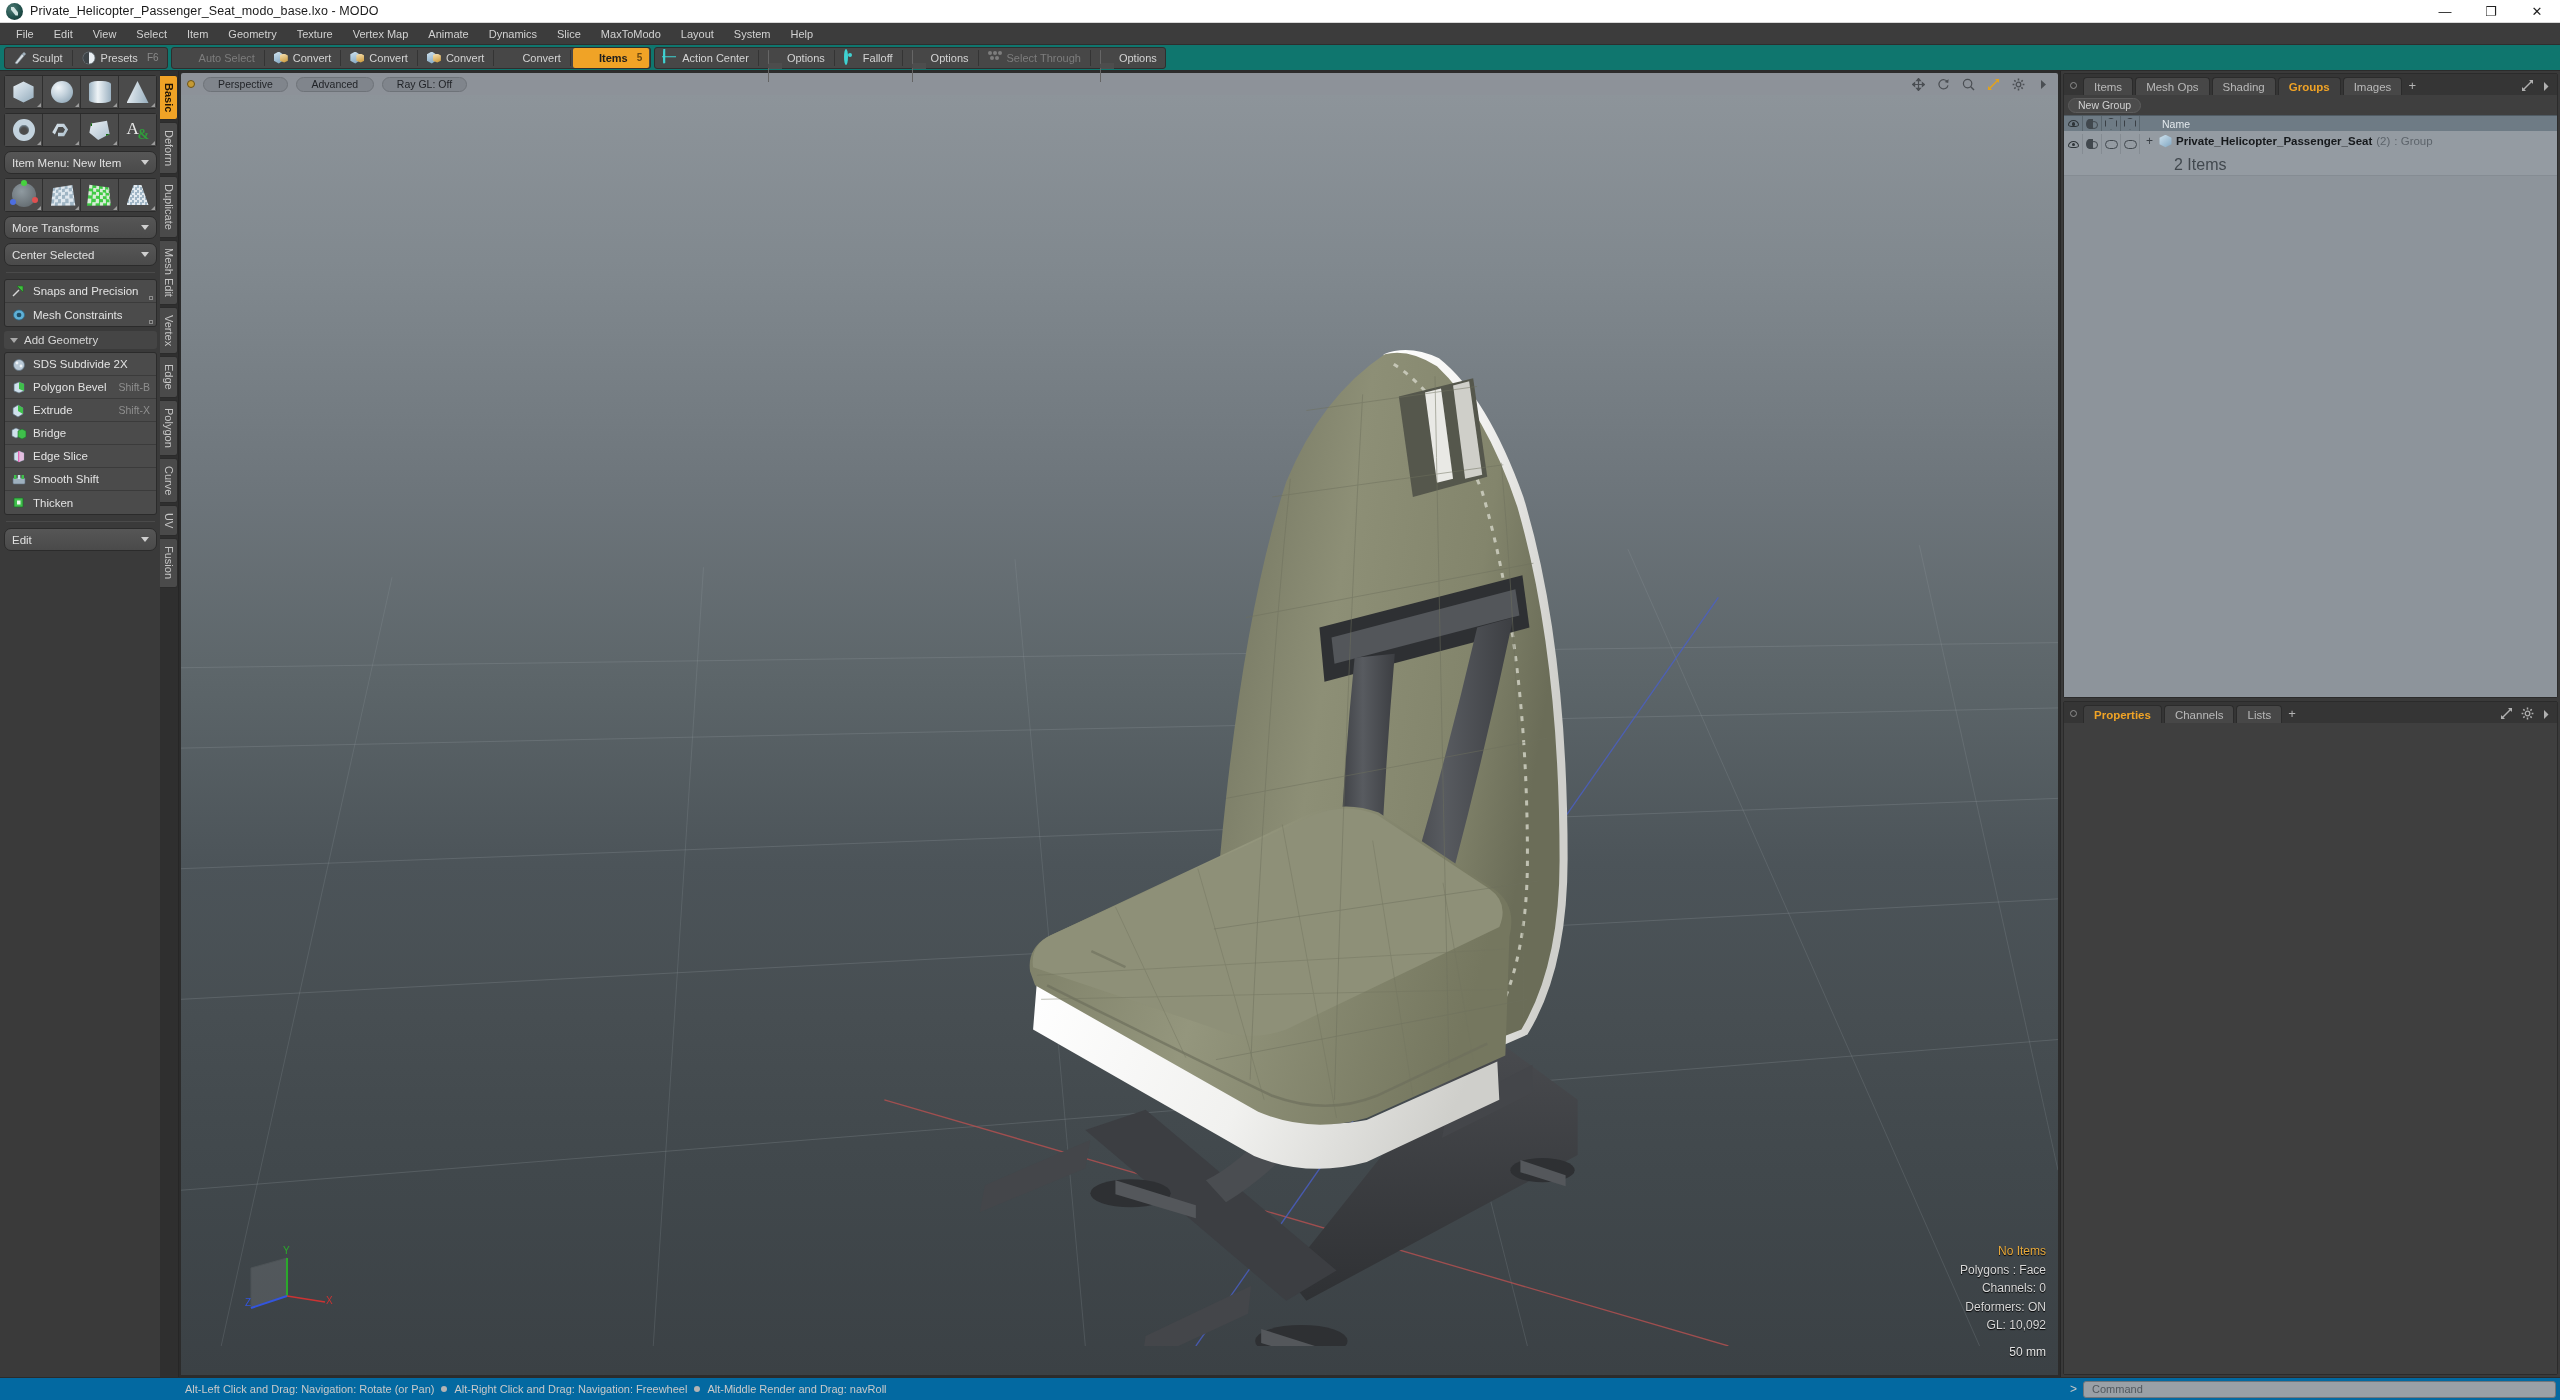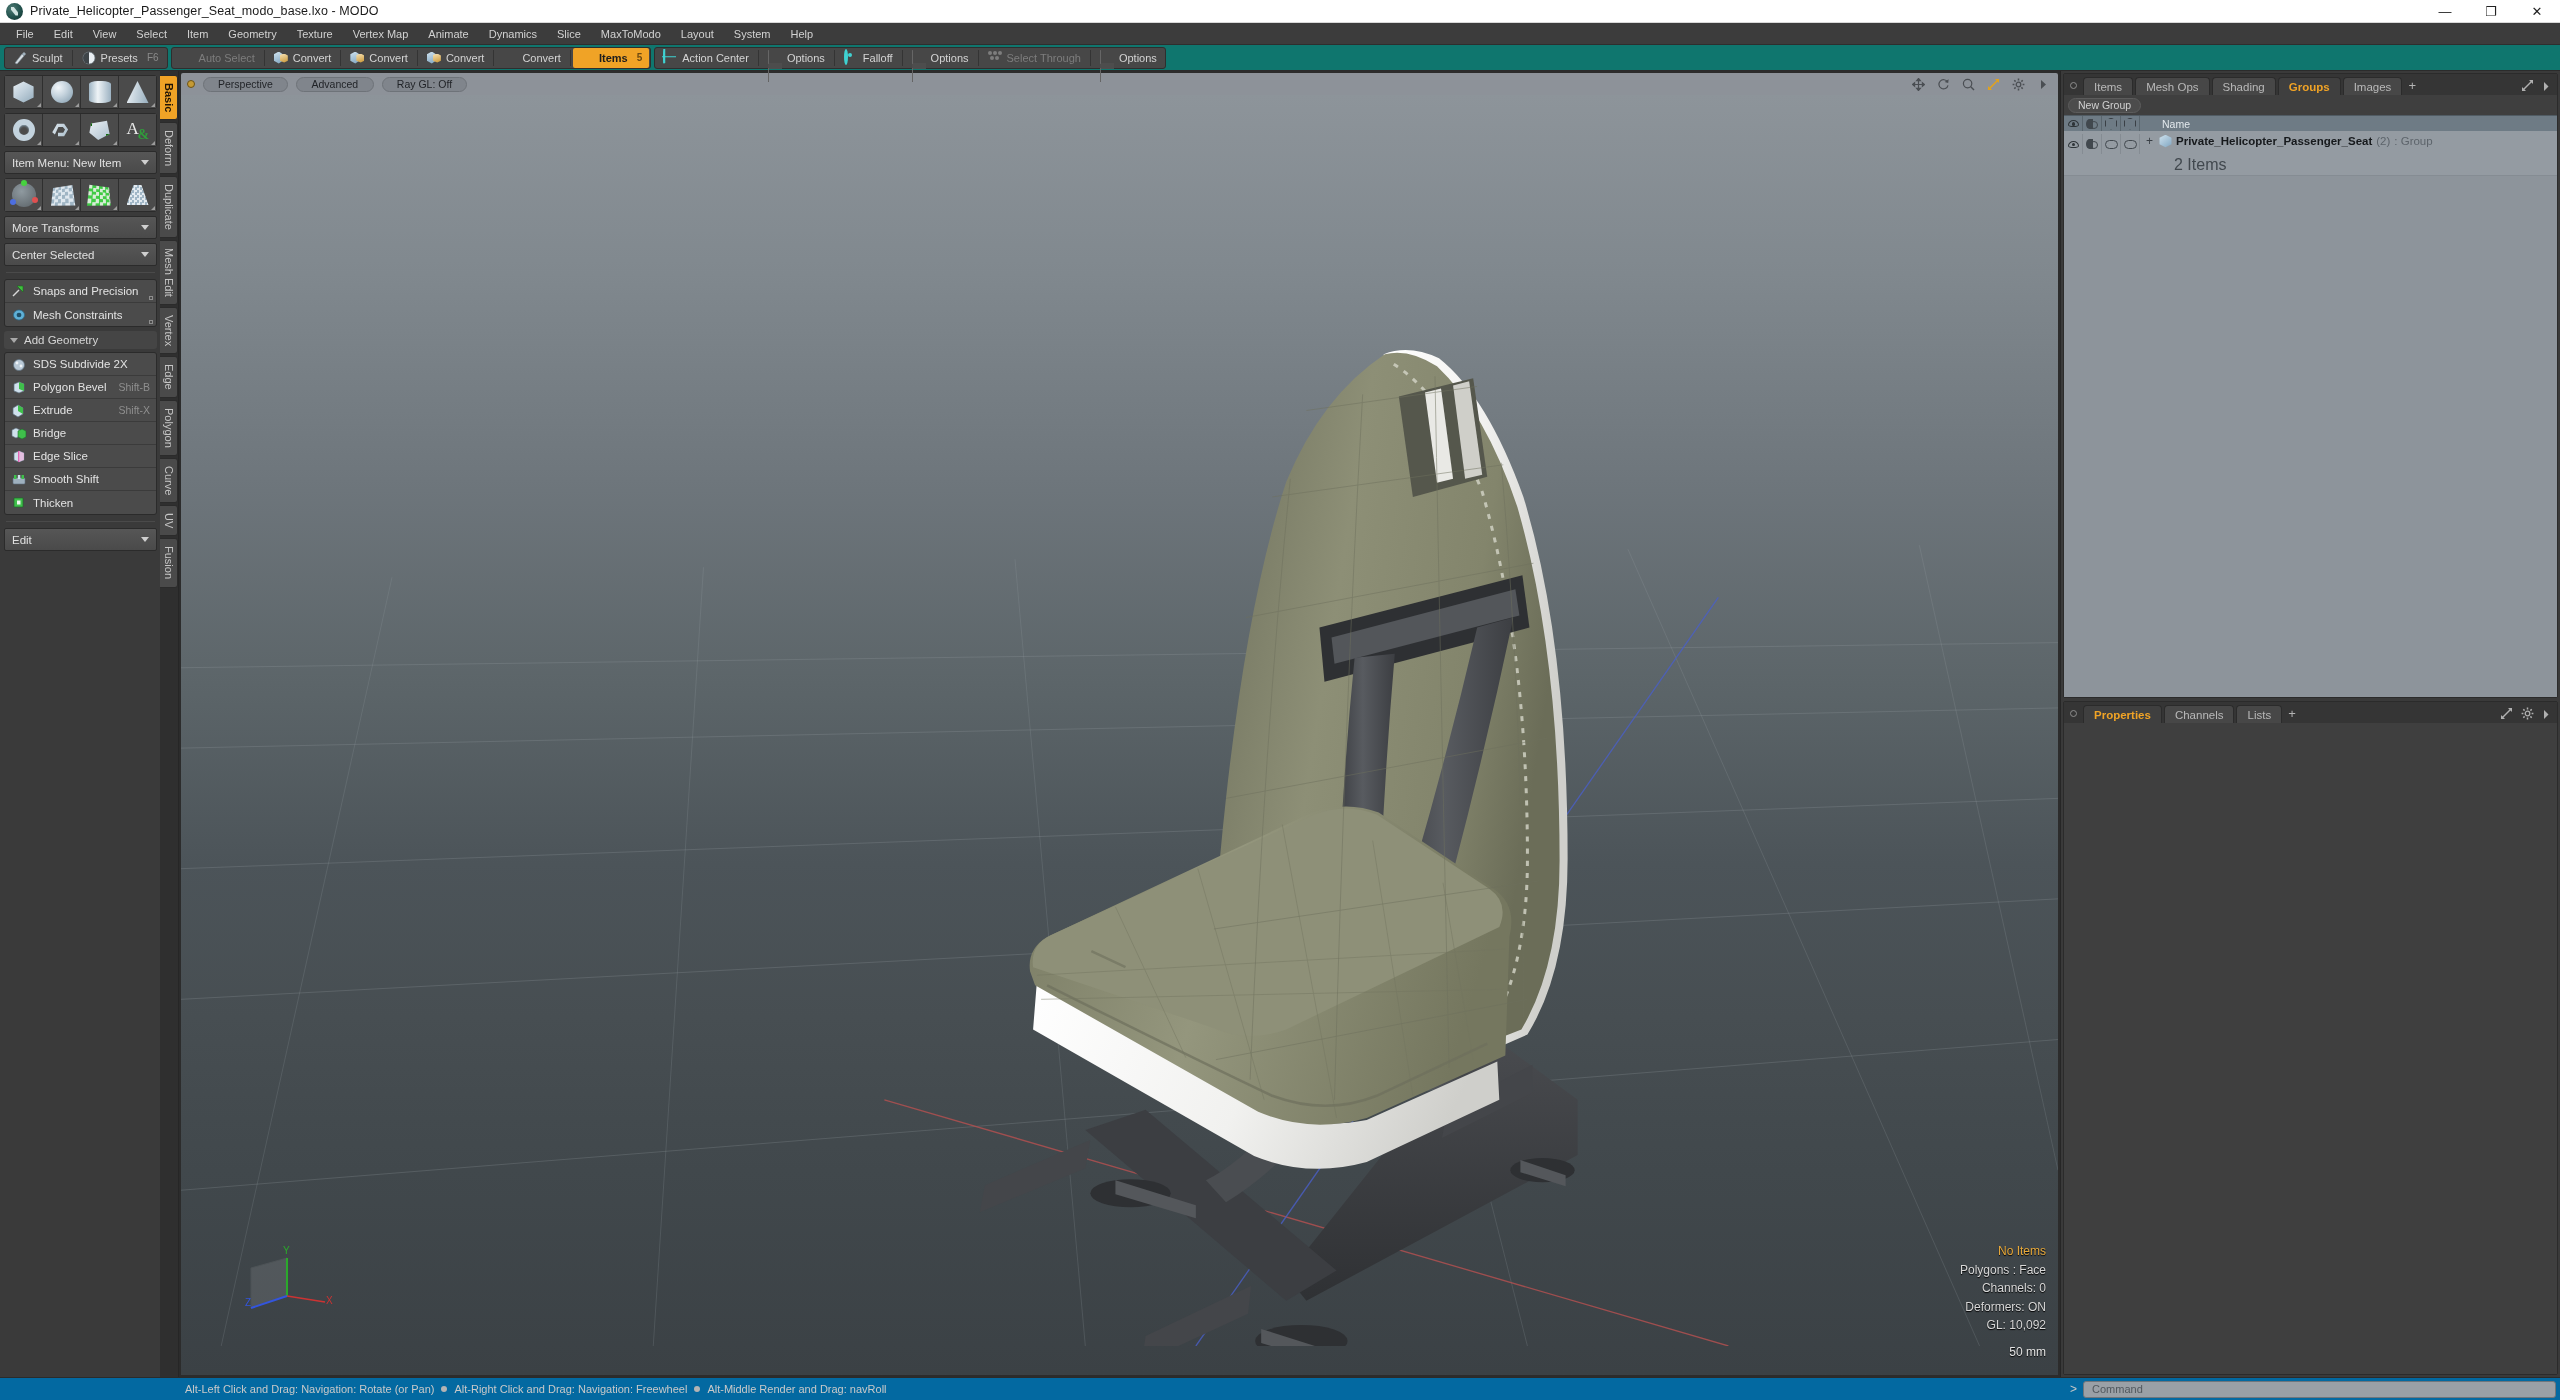--- a/index.html
+++ b/index.html
@@ -129,21 +129,21 @@
     transform: perspective(30px) rotateX(20deg) rotateY(-14deg); }
   .p-checkg { width:22px; height:20px; background:
     repeating-conic-gradient(#3fcb45 0% 25%, #d8ecd8 0% 50%) 0 0/7px 7px;
     transform: perspective(30px) rotateX(16deg) rotateY(14deg); }
   .p-fall { width:22px; height:20px; background:
     repeating-conic-gradient(#e2eaf0 0% 25%, #a0b6c6 0% 50%) 0 0/5px 5px;
     clip-path: polygon(32% 0, 68% 0, 100% 100%, 0 100%); }
 
   .lp-drop {
     height: 23px; background: linear-gradient(#565656,#4a4a4a); border: 1px solid #2b2b2b;
-    border-radius: 2px; display: flex; align-items: center; padding: 0 7px;
+    border-radius: 7px; display: flex; align-items: center; padding: 0 7px;
     font-size: 11.5px; color: #e0e0e0; margin-bottom: 4px; justify-content: space-between;
   }
   .caret { width:0;height:0;border-left:4.5px solid transparent;border-right:4.5px solid transparent;border-top:5px solid #cfcfcf; }
   .lp-sep { height:1px; background:#2d2d2d; margin: 6px 2px; border-bottom:1px solid #4a4a4a; }
   .lp-list { background:#2f2f2f; border:1px solid #2b2b2b; border-radius:3px; overflow:hidden; margin-bottom:4px; }
   .lp-row {
     height: 23px; display: flex; align-items: center; gap: 6px; padding: 0 6px;
     font-size: 11.5px; color: #e2e2e2; background: #4b4b4b; border-bottom: 1px solid #3b3b3b; position: relative;
   }
   .lp-row:last-child { border-bottom: none; }

